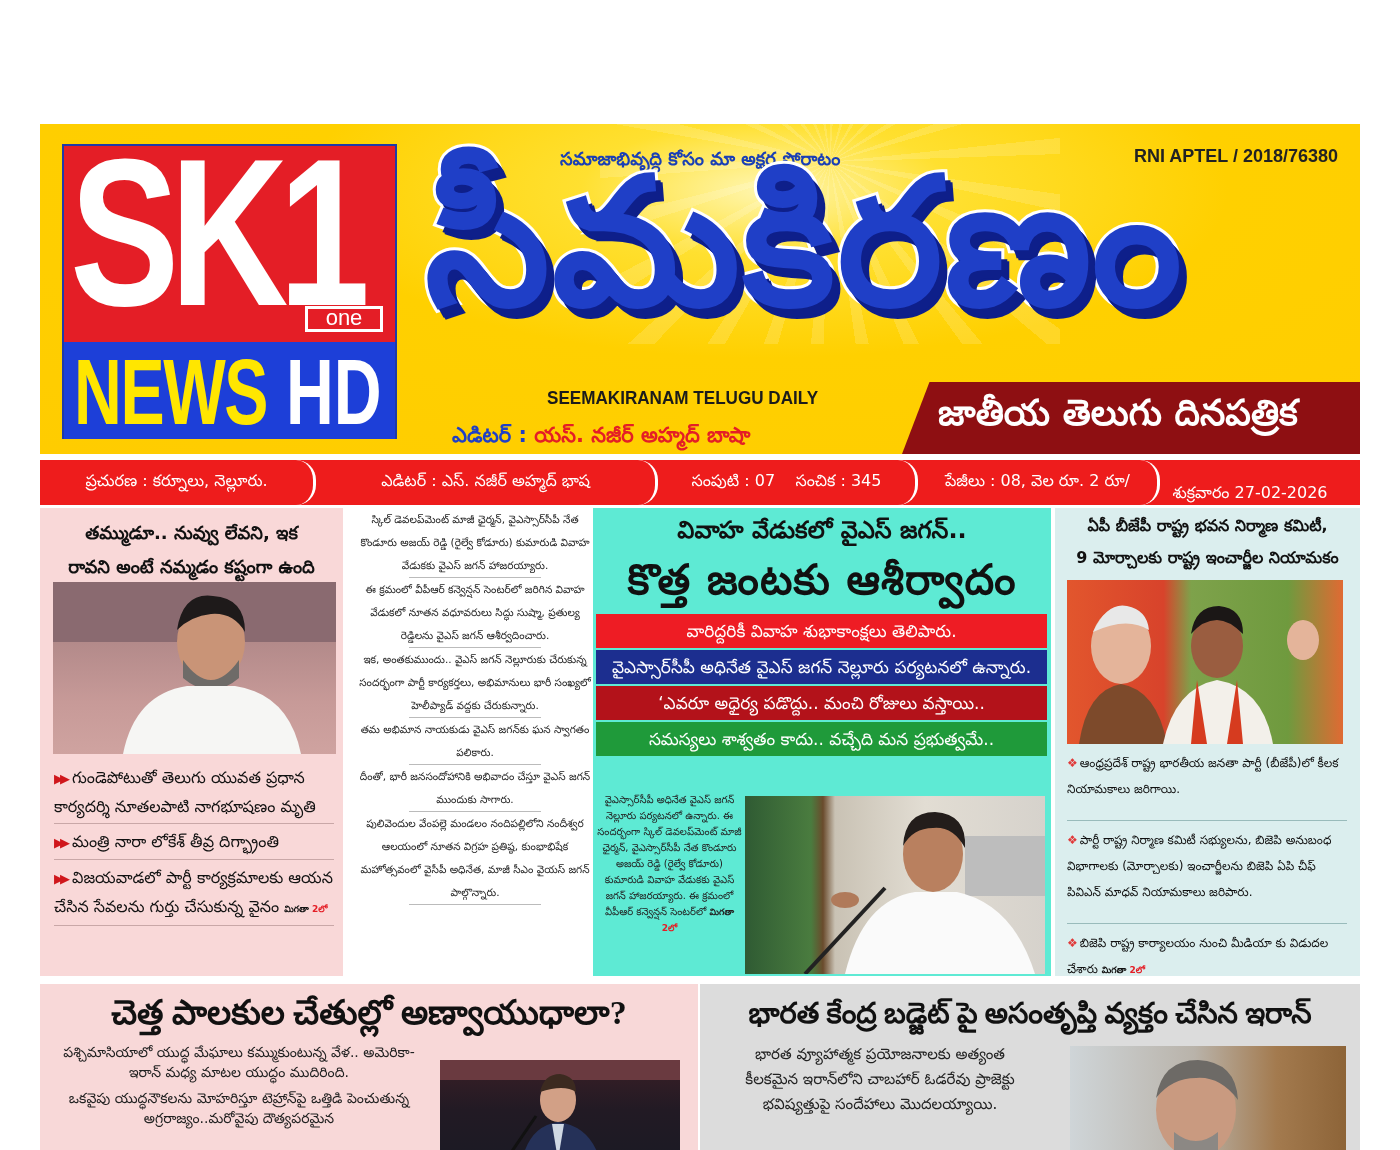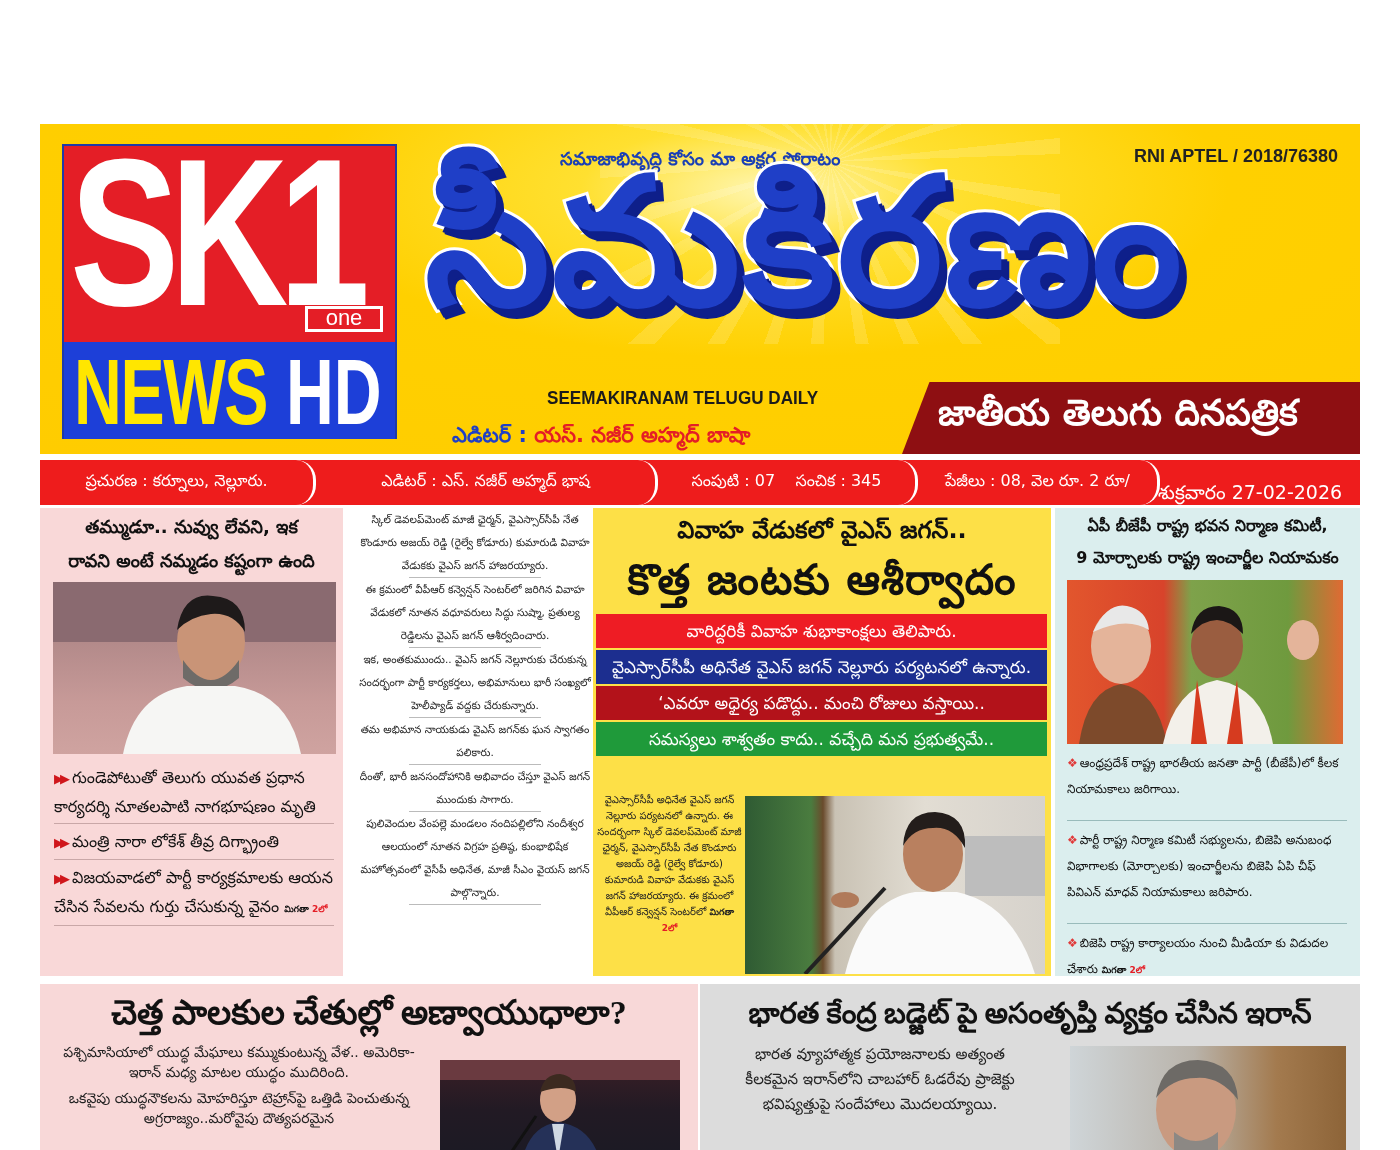--- a/index.html
+++ b/index.html
@@ -46,35 +46,35 @@
 
   
   .infobar { position: absolute; top: 336px; left: 0; width: 1320px; height: 45px; background: #ee1c1c; display: flex; }
   .infobar .cell { height: 100%; color: #fff; font-size: 16px; display: flex; align-items: center; justify-content: center;
     border-right: 3px solid #fff; white-space: nowrap; border-radius: 20px; }
   .infobar .cell:last-child { border-right: none; }
 
   
   .row1 { position: absolute; top: 384px; left: 0; width: 1320px; height: 470px; }
   .col-left { position: absolute; left: 0; top: 0; width: 303px; height: 468px; background: #f9d8d8; }
-  .col-left h2 { text-align: center; font-size: 18px; font-weight: bold; line-height: 34px; padding-top: 2px; }
+  .col-left h2 { text-align: center; font-size: 18px; font-weight: bold; line-height: 34px; padding-top: 8px; }
   .photo { position: absolute; overflow: hidden; }
   .photo-lokesh { left: 13px; top: 74px; width: 283px; height: 172px;
     background: linear-gradient(180deg, #9d7a7e 0%, #b38a8a 35%, #c79a98 70%, #cfa3a0 100%); }
   .bullets { position: absolute; left: 14px; top: 256px; width: 280px; }
   .bullet { font-size: 16px; line-height: 28px; border-bottom: 1px solid #c9a7a7; margin-bottom: 4px; padding-bottom: 2px; }
   .bullet .arrow { color: #d0161b; font-size: 13px; letter-spacing: -4px; margin-right: 6px; }
   .cont { font-size: 9px; font-weight: bold; }
   .cont b { color: #e41e26; }
 
   .col-mid { position: absolute; left: 315px; top: 0; width: 240px; height: 468px; background: #fff; }
   .para { text-align: center; font-size: 10.5px; line-height: 23px; color: #222; }
   .para .sep { display: block; width: 55%; height: 1px; background: #bbb; margin: 0 auto; }
 
-  .col-main { position: absolute; left: 553px; top: 0; width: 458px; height: 468px; background: #fde047; }
+  .col-main { position: absolute; left: 553px; top: 0; width: 458px; height: 468px; background: #5eead4; }
   .kicker { text-align: center; font-size: 24px; font-weight: bold; line-height: 40px; margin-top: 2px; }
   .headline { text-align: center; font-size: 42px; font-weight: 900; line-height: 52px; letter-spacing: 1px; margin-top: 4px; }
   .strip { margin: 0 4px 2px 3px; height: 34px; color: #fff; font-size: 17px; text-align: center; line-height: 34px; white-space: nowrap; overflow: hidden; }
   .main-body { position: absolute; left: 4px; top: 284px; width: 145px; font-size: 10px; line-height: 16px; text-align: center; color: #222; }
   .photo-jagan { left: 152px; top: 288px; width: 300px; height: 178px;
     background: linear-gradient(90deg, #2f5b33 0%, #4a7c3f 22%, #6a4b2c 26%, #c9c2b4 30%, #e2ddd3 60%, #d6d2cc 100%); }
 
   .col-right { position: absolute; left: 1015px; top: 0; width: 305px; height: 468px; background: #dbeeee; }
   .col-right h2 { text-align: center; font-size: 16px; font-weight: bold; line-height: 32px; padding-top: 2px; }
   .photo-bjp { left: 12px; top: 72px; width: 276px; height: 164px;
@@ -122,21 +122,21 @@
     <div class="daily-banner">
       <span>జాతీయ తెలుగు దినపత్రిక</span>
     </div>
   </div>
 
   <div class="infobar">
     <div class="cell" style="width:276px">ప్రచురణ : కర్నూలు, నెల్లూరు.</div>
     <div class="cell" style="width:342px">ఎడిటర్ : ఎస్. నజీర్ అహ్మద్ భాష</div>
     <div class="cell" style="width:260px; white-space:pre">సంపుటి : 07    సంచిక : 345</div>
     <div class="cell" style="width:242px">పేజీలు : 08,  వెల రూ. 2 రూ/</div>
-    <div class="cell" style="width:180px; font-size:19px; padding-top:24px">శుక్రవారం 27-02-2026</div>
+    <div class="cell" style="width:180px; font-size:16px; padding-top:24px">శుక్రవారం 27-02-2026</div>
   </div>
 
   <div class="row1">
 
     <div class="col-left">
       <h2>
         <span>తమ్ముడూ.. నువ్వు లేవని, ఇక</span><br>
         <span>రావని అంటే నమ్మడం కష్టంగా ఉంది</span>
       </h2>
       <div class="photo photo-lokesh">

